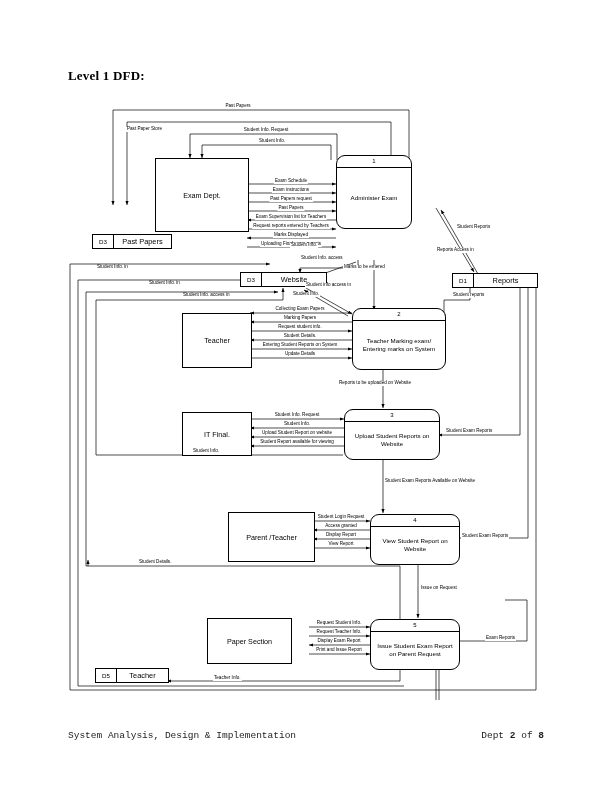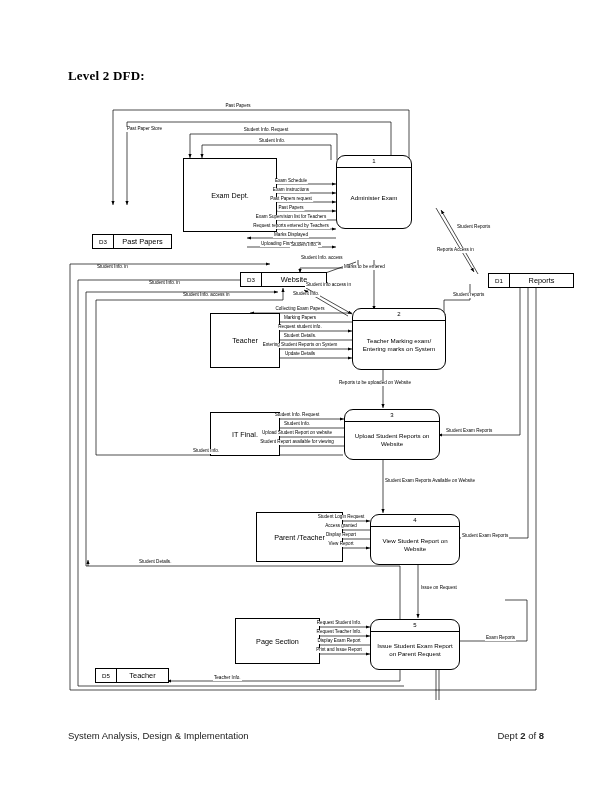--- a/index.html
+++ b/index.html
@@ -1,39 +1,39 @@
 <!DOCTYPE html>
 <html><head>
 <meta charset="utf-8">
 <style>
   html,body{margin:0;padding:0;background:#fff;}
   body{width:612px;height:792px;font-family:"Liberation Sans",sans-serif;color:#000;overflow:hidden;position:relative;}
   #page{position:absolute;inset:0;}
   #title{position:absolute;left:68px;top:68px;font-family:"Liberation Serif",serif;font-weight:bold;font-size:13px;letter-spacing:.2px;}
   #canvas{position:absolute;left:0;top:0;width:612px;height:720px;}
-  .ext{position:absolute;border:1px solid #000;background:#fff;display:flex;align-items:center;justify-content:center;font-size:7.2px;text-align:center;z-index:6;margin-left:28px;}
+  .ext{position:absolute;border:1px solid #000;background:#fff;display:flex;align-items:center;justify-content:center;font-size:7.2px;text-align:center;z-index:6;}
   .proc{position:absolute;border:1px solid #000;border-radius:9px;background:#fff;z-index:6;}
   .proc .num{position:absolute;left:0;right:0;top:2px;text-align:center;font-size:6px;}
   .proc .pline{position:absolute;left:0;right:0;top:11px;height:0;border-top:1px solid #000;}
   .proc .ptext{position:absolute;left:2px;right:2px;top:13px;bottom:2px;display:flex;align-items:center;justify-content:center;text-align:center;font-size:6.2px;line-height:1.25;}
   .store{position:absolute;border:1px solid #000;background:#fff;display:flex;align-items:stretch;z-index:6;}
   .store .sid{width:20px;border-right:1px solid #000;display:flex;align-items:center;justify-content:center;font-size:6.2px;}
   .store .slabel{flex:1;display:flex;align-items:center;justify-content:center;font-size:7.4px;}
   .flab{position:absolute;font-size:4.6px;white-space:nowrap;z-index:7;background:#fff;padding:0 1px;line-height:1;}
   .flab.c{transform:translateX(-50%);}
-  #footer{position:absolute;left:68px;right:68px;top:730px;font-family:Liberation Sans, sans-serif;font-size:9.5px;display:flex;justify-content:space-between;color:#222;}
+  #footer{position:absolute;left:68px;right:68px;top:730px;font-family:Liberation Mono, monospace;font-size:9.5px;display:flex;justify-content:space-between;color:#222;}
   #footer b{font-weight:bold;}
   svg{position:absolute;left:0;top:0;}
 </style>
 </head>
 <body>
 
 <div id="page">
 
-  <div id="title">Level 2 DFD:</div>
+  <div id="title">Level 1 DFD:</div>
 
   <div id="canvas">
 
     <svg width="612" height="720">
       <defs>
         <marker id="ah" markerWidth="7" markerHeight="7" refX="6" refY="2.4" orient="auto">
           <path d="M0,0 L6,2.4 L0,4.8 z" fill="#000"></path>
         </marker>
       </defs>
       <g stroke="#000" stroke-width="0.7" fill="none" marker-end="url(#ah)">
@@ -146,21 +146,21 @@
 
     <div class="ext" style="left:182px;top:412px;width:68px;height:42px;">
       <span>IT Final.</span>
     </div>
 
     <div class="ext" style="left:228px;top:512px;width:85px;height:48px;">
       <span>Parent /Teacher</span>
     </div>
 
     <div class="ext" style="left:207px;top:618px;width:83px;height:44px;">
-      <span>Page Section</span>
+      <span>Paper Section</span>
     </div>
 
     <div class="proc" style="left:336px;top:155px;width:74px;height:72px;">
       <div class="num">1</div>
       <div class="pline"></div>
       <div class="ptext">Administer Exam</div>
     </div>
 
     <div class="proc" style="left:352px;top:308px;width:92px;height:60px;">
       <div class="num">2</div>
@@ -189,21 +189,21 @@
     <div class="store" style="left:92px;top:234px;width:78px;height:13px;">
       <div class="sid">D3</div>
       <div class="slabel">Past Papers</div>
     </div>
 
     <div class="store" style="left:240px;top:272px;width:85px;height:13px;">
       <div class="sid">D3</div>
       <div class="slabel">Website</div>
     </div>
 
-    <div class="store" style="left:452px;top:273px;width:84px;height:13px;margin-left:36px;">
+    <div class="store" style="left:452px;top:273px;width:84px;height:13px;">
       <div class="sid">D1</div>
       <div class="slabel">Reports</div>
     </div>
 
     <div class="store" style="left:95px;top:668px;width:72px;height:13px;">
       <div class="sid">D5</div>
       <div class="slabel">Teacher</div>
     </div>
 
     <div class="flab c" style="left:238px;top:104px;">Past Papers</div>

